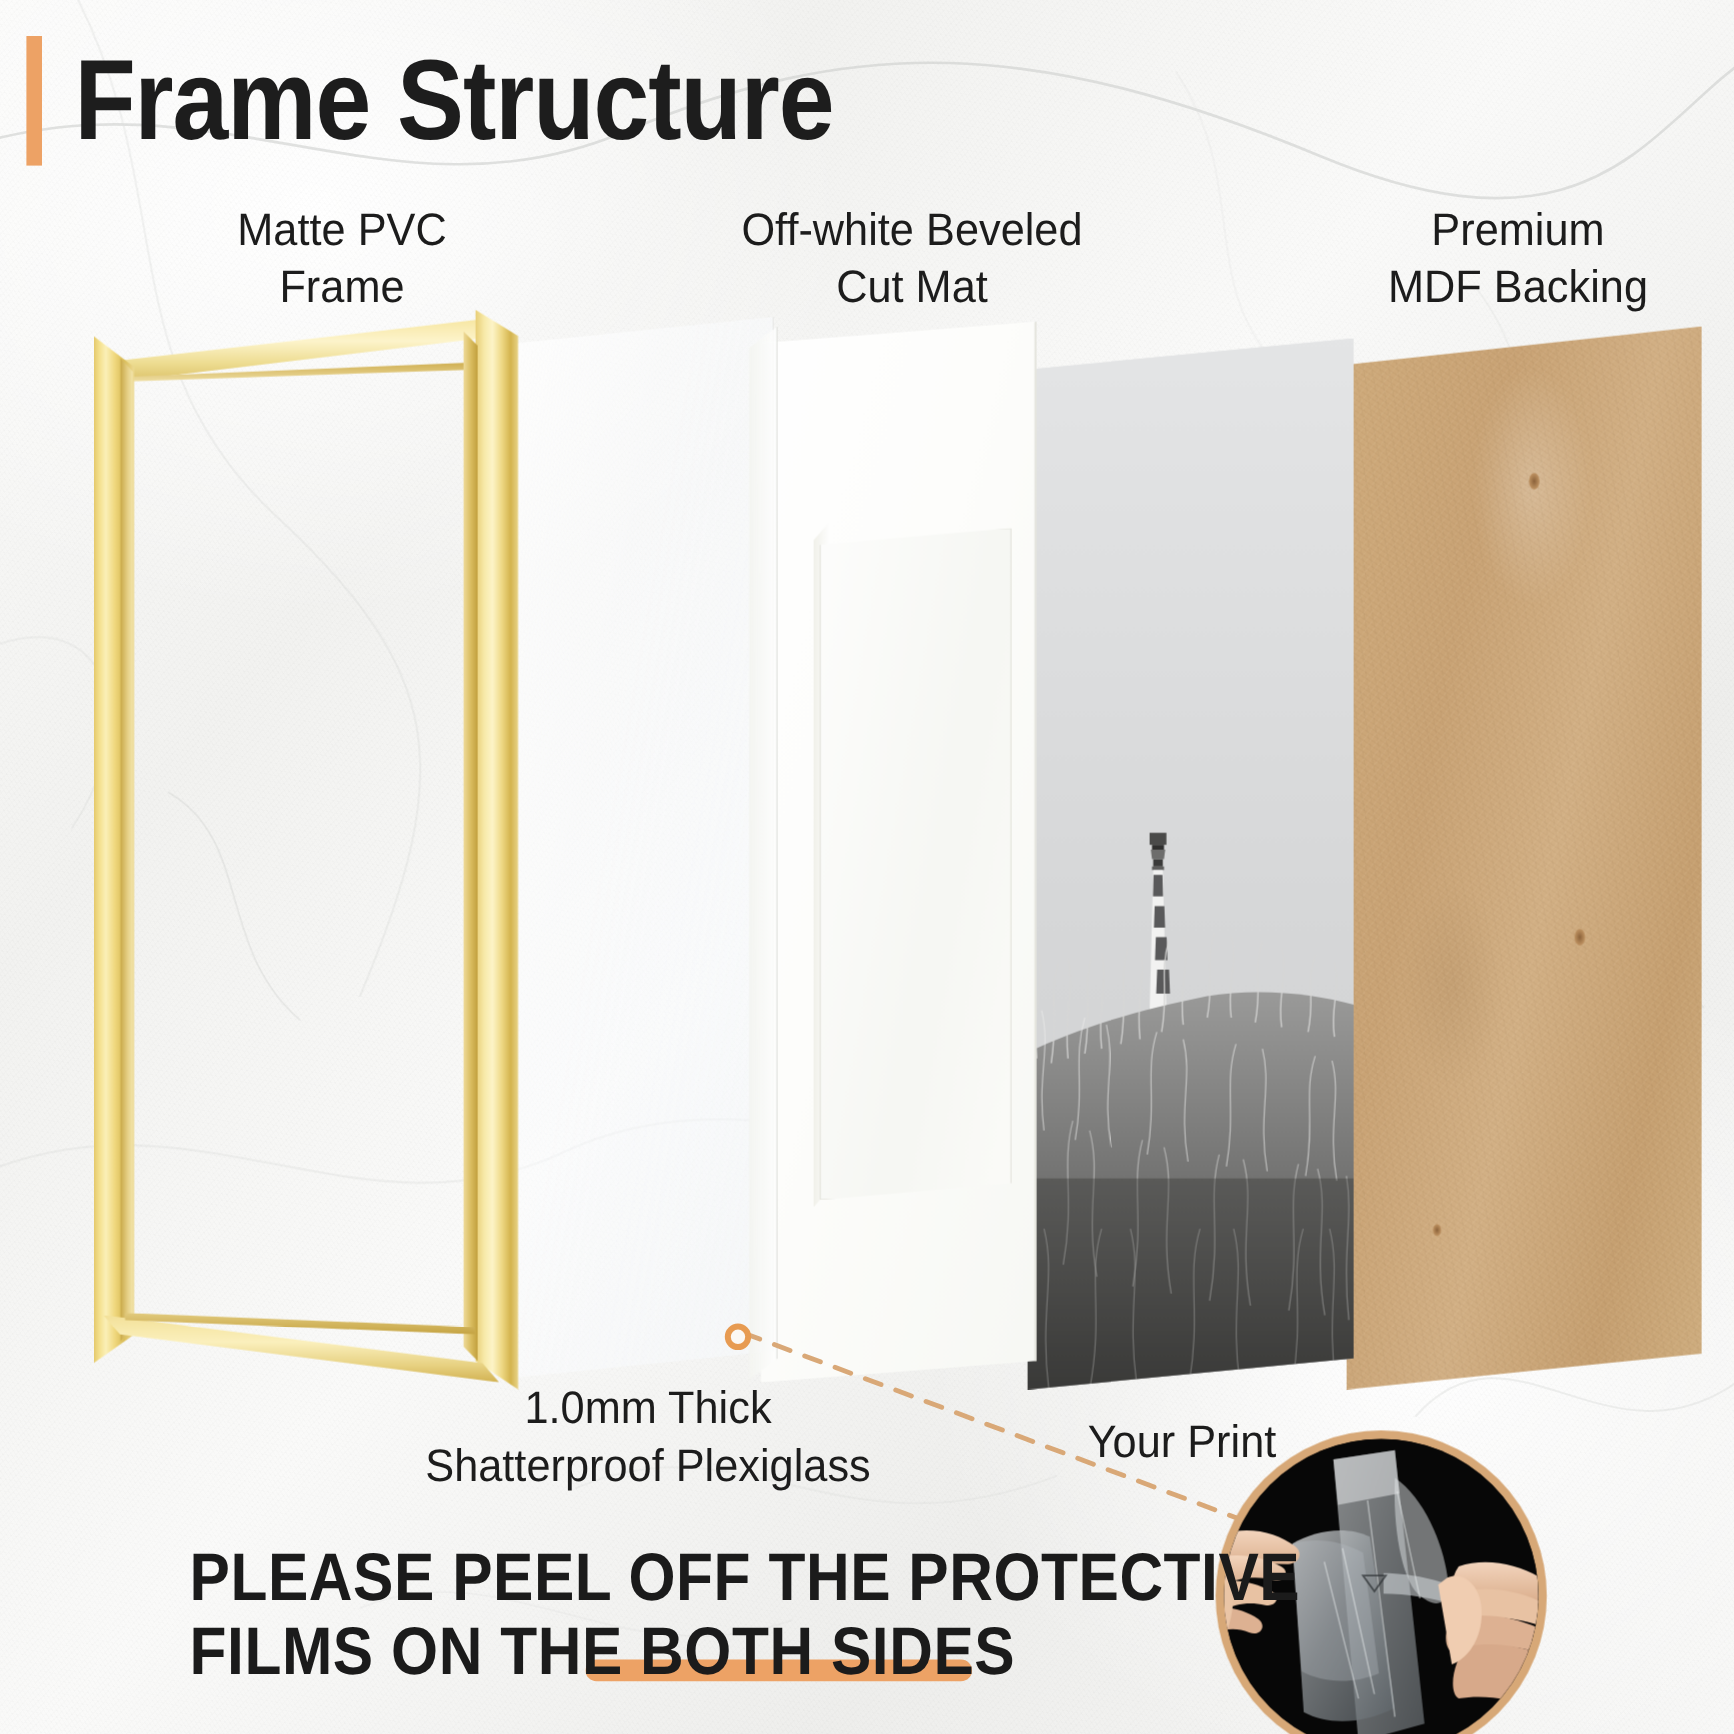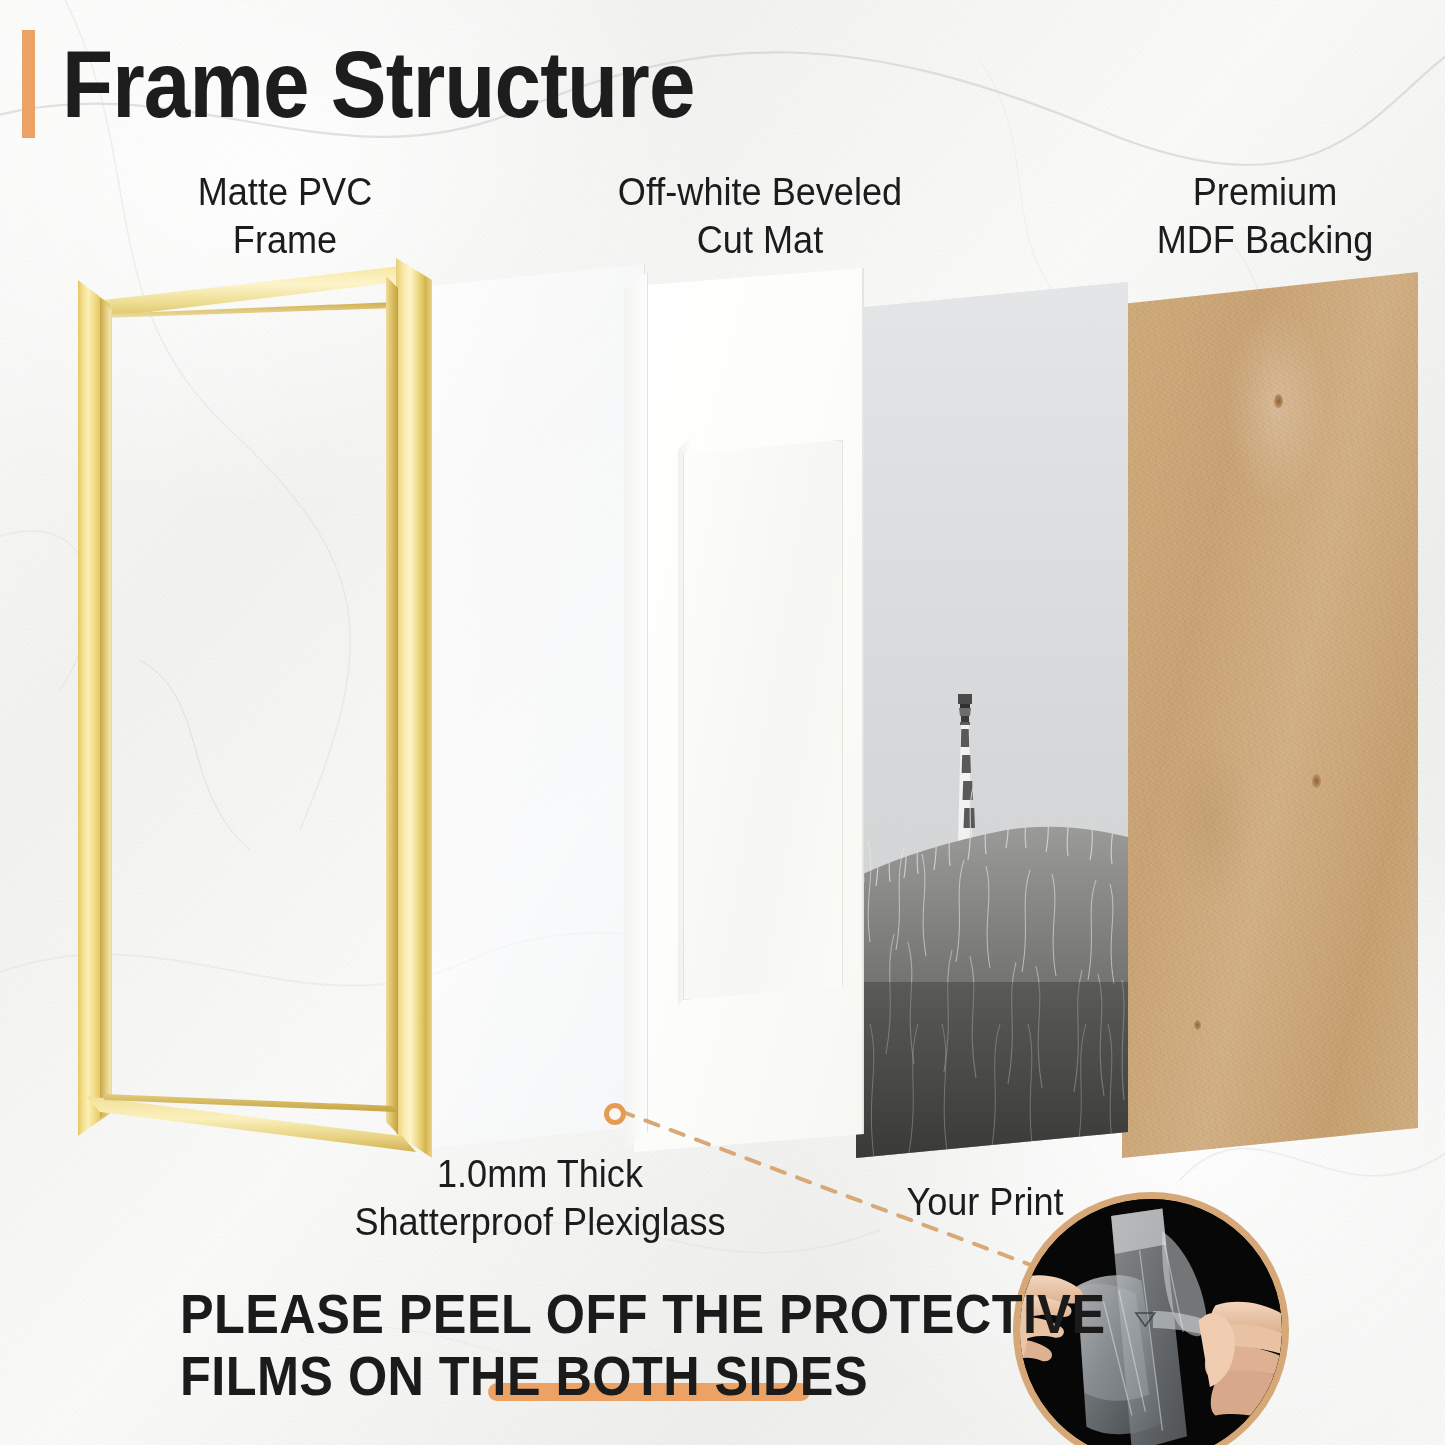--- a/index.html
+++ b/index.html
@@ -187,21 +187,21 @@
   #peel-circle{
     position:absolute; left:1013px; top:1192px; width:276px; height:276px;
     border-radius:50%; overflow:hidden;
     border:7px solid #d7a877;
     background:#050505;
   }
   #peel-circle svg{ width:100%; height:100%; display:block; }
 
   
   #footer-note{
-    position:absolute; left:180px; top:1283px; width:880px;
+    position:absolute; left:158px; top:1283px; width:880px;
   }
   #footer-note .fline{
     font-size:56px; line-height:62px; font-weight:700; color:#1b1b1b;
     letter-spacing:.5px; transform:scaleX(.9); transform-origin:left center;
     white-space:nowrap; position:relative;
   }
   #footer-highlight{
     position:absolute; left:488px; top:1383px; width:322px; height:18px;
     background:#eda265; border-radius:9px;
   }

